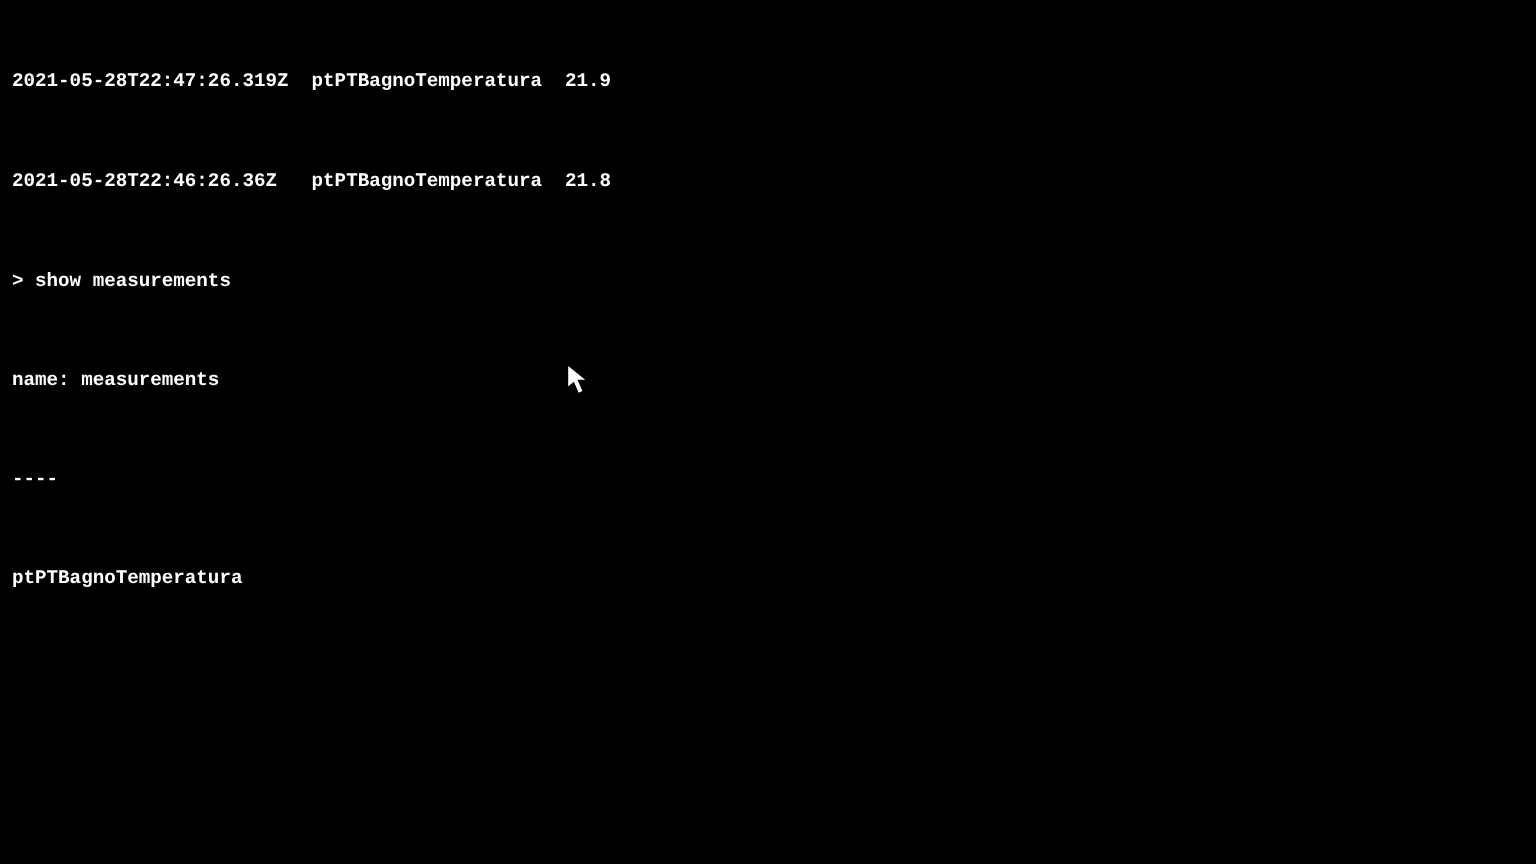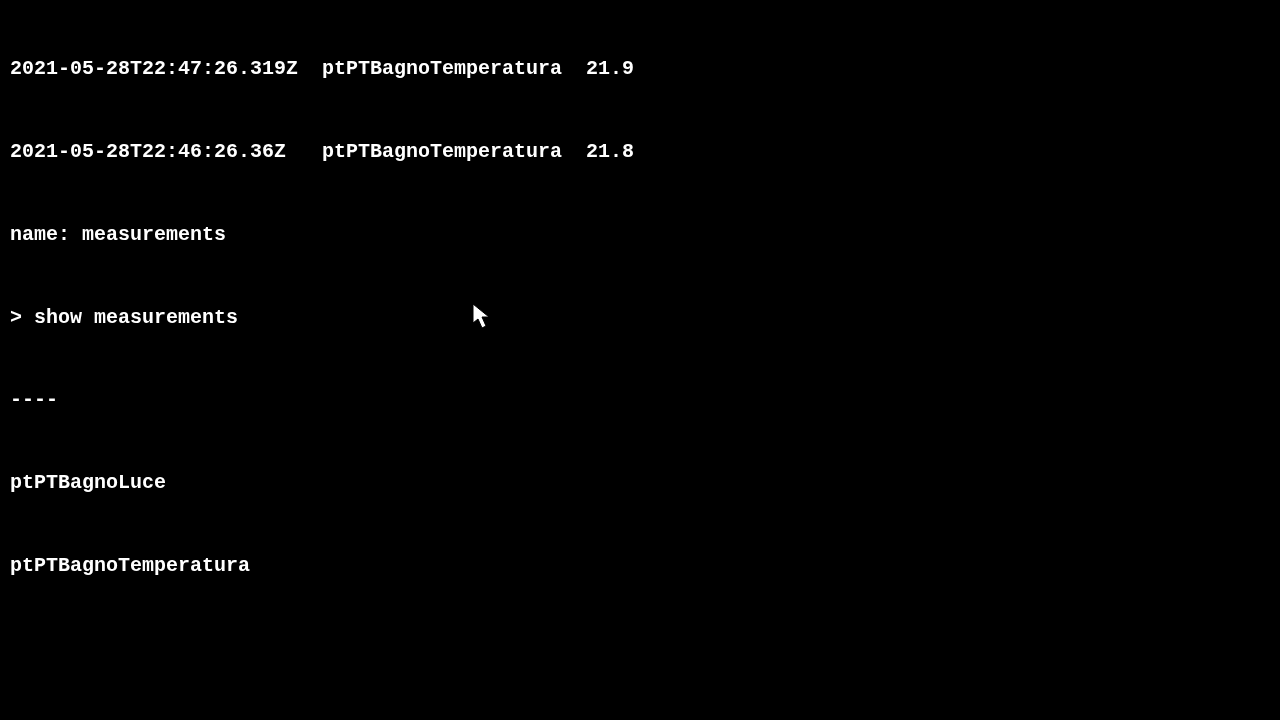--- a/index.html
+++ b/index.html
@@ -7,21 +7,21 @@
     padding: 0;
     width: 1280px;
     height: 720px;
     background: #000;
     overflow: hidden;
   }
   .terminal {
     background: #000;
     color: #fff;
     font-family: "Courier New", Courier, monospace;
-    font-size: 20px;
+    font-size: 16px;
     font-weight: bold;
     line-height: 27.6px;
     white-space: pre;
     padding: 0 10px;
     position: relative;
     width: 1260px;
     height: 720px;
   }
   .line {
     display: block;
@@ -40,24 +40,23 @@
     height:26px;
     background:#000;
   }
 </style>
 </head>
 <body>
 
 <div class="terminal">
   <span class="line">2021-05-28T22:47:26.319Z  ptPTBagnoTemperatura  21.9</span>
   <span class="line">2021-05-28T22:46:26.36Z   ptPTBagnoTemperatura  21.8</span>
+  <span class="line">&gt; show measurements</span>
   <span class="line">name: measurements</span>
-  <span class="line">&gt; show measurements</span>
   <span class="line">----</span>
-  <span class="line">ptPTBagnoLuce</span>
   <span class="line">ptPTBagnoTemperatura</span>
   
   
   
   
   
   
   
   
   

